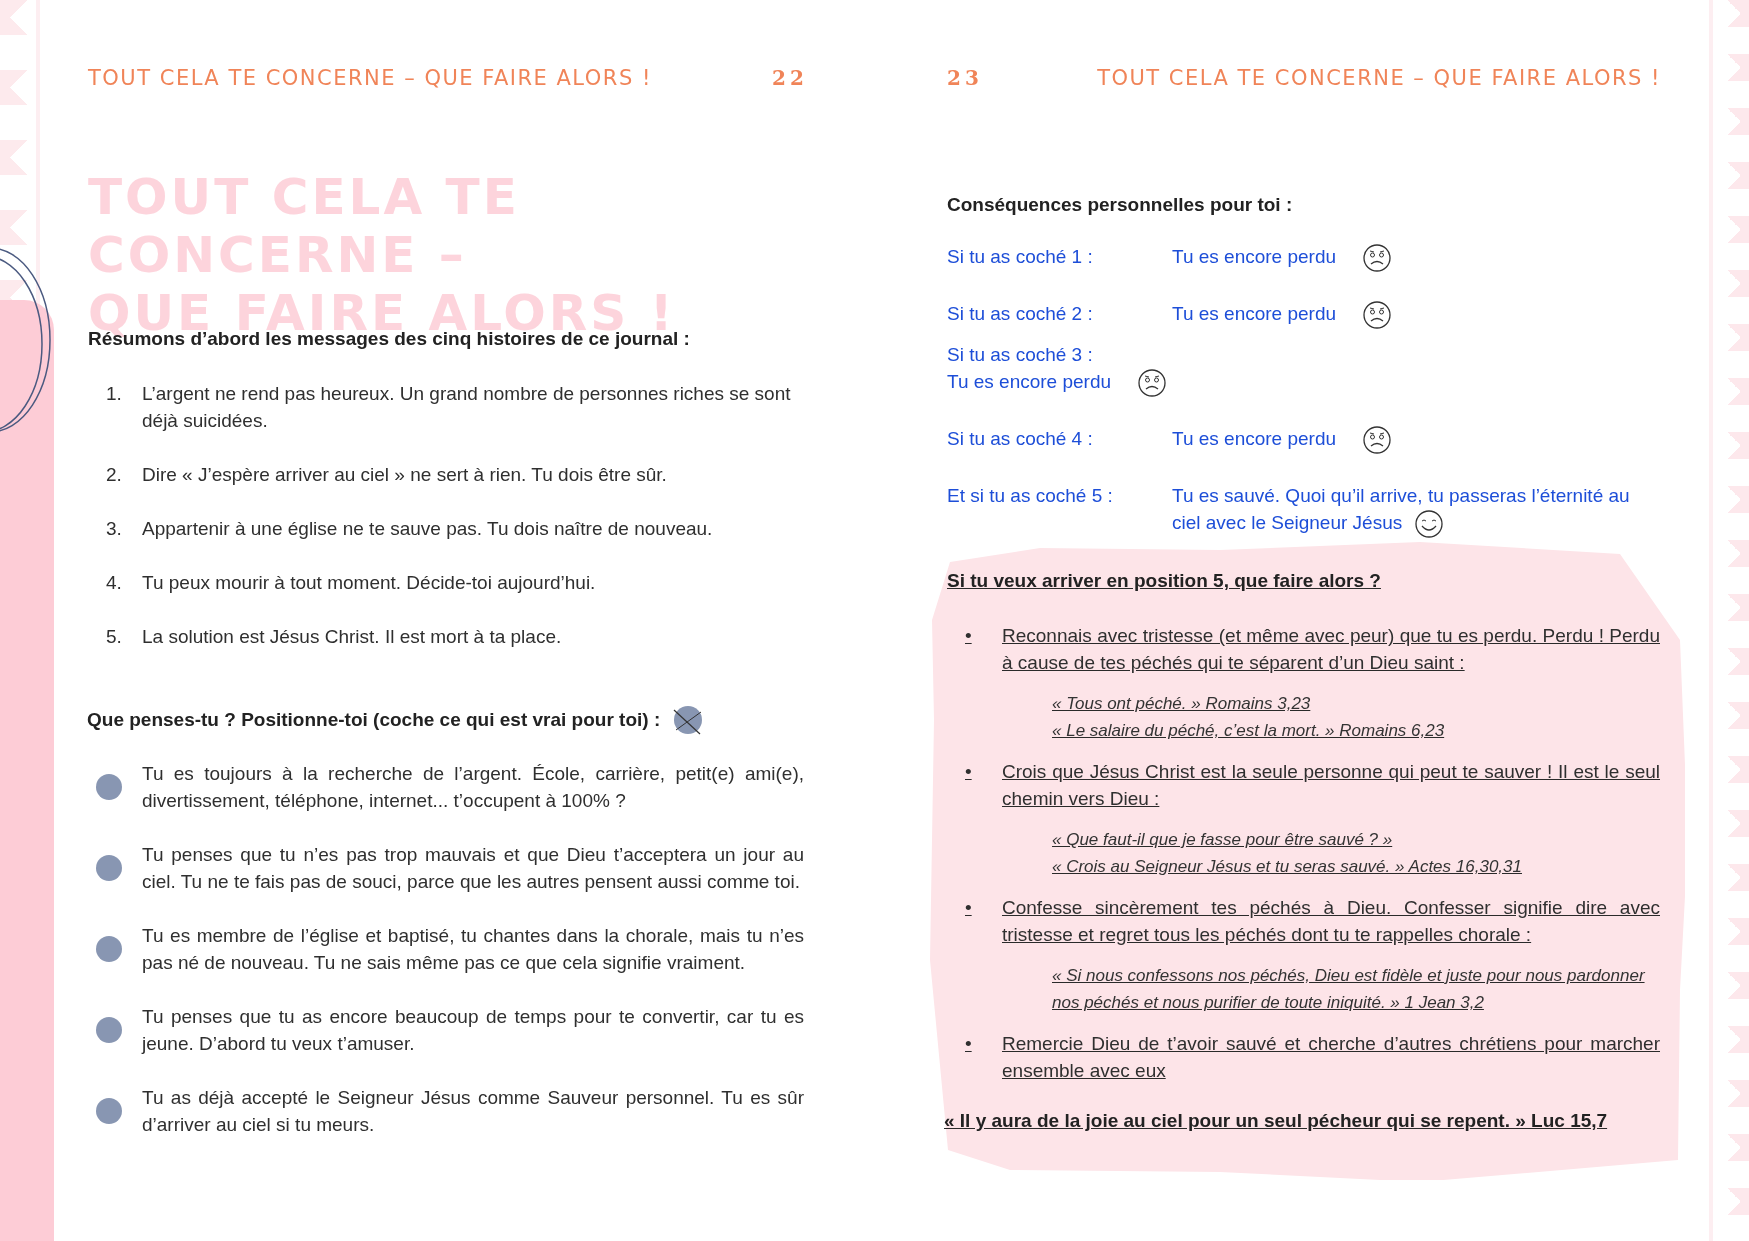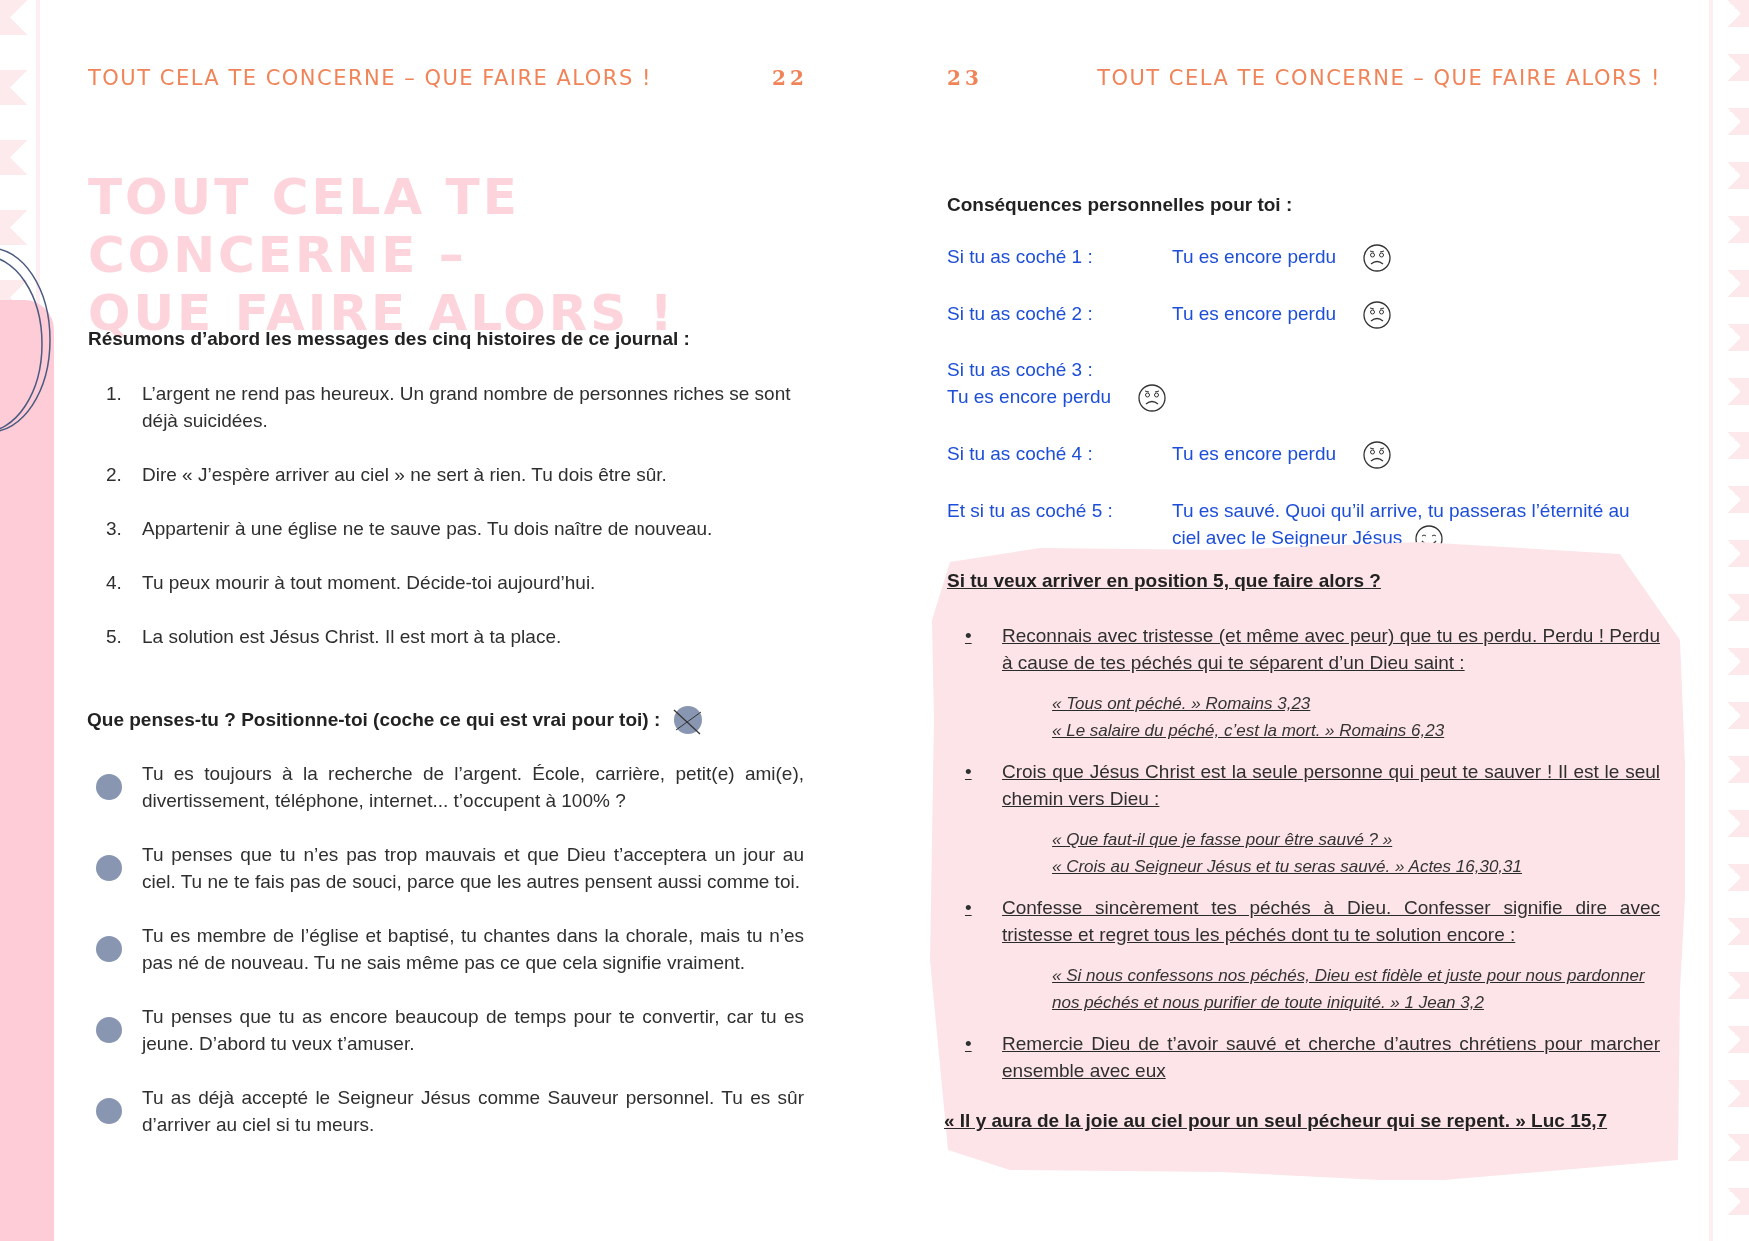--- a/index.html
+++ b/index.html
@@ -188,21 +188,21 @@
   <div class="cons-row" style="margin-bottom:27px;">
     <span class="k">Si tu as coché 1 :</span>
     <span class="v"><span>Tu es encore perdu</span><svg class="face" width="30" height="30" viewBox="0 0 30 30">
           <circle cx="15" cy="15" r="13" fill="none" stroke="#333" stroke-width="1.3"></circle>
           <circle cx="10.5" cy="12" r="2" fill="none" stroke="#333"></circle>
           <circle cx="19.5" cy="12" r="2" fill="none" stroke="#333"></circle>
           <path d="M8 8 L12 9 M22 8 L18 9" stroke="#333"></path>
           <path d="M9 21 Q15 16 21 21" fill="none" stroke="#333" stroke-width="1.3"></path>
         </svg></span>
   </div>
-  <div class="cons-row" style="margin-bottom:26px;">
+  <div class="cons-row" style="margin-bottom:11px;">
     <span class="k">Si tu as coché 2 :</span>
     <span class="v"><span>Tu es encore perdu</span><svg class="face" width="30" height="30" viewBox="0 0 30 30">
           <circle cx="15" cy="15" r="13" fill="none" stroke="#333" stroke-width="1.3"></circle>
           <circle cx="10.5" cy="12" r="2" fill="none" stroke="#333"></circle>
           <circle cx="19.5" cy="12" r="2" fill="none" stroke="#333"></circle>
           <path d="M8 8 L12 9 M22 8 L18 9" stroke="#333"></path>
           <path d="M9 21 Q15 16 21 21" fill="none" stroke="#333" stroke-width="1.3"></path>
         </svg></span>
   </div>
   <div class="cons-row" style="margin-bottom:27px;flex-direction:column;">
@@ -256,21 +256,21 @@
         <span class="bul">•</span>
         <span class="btxt">Crois que Jésus Christ est la seule personne qui peut te sauver ! Il est le seul chemin vers Dieu :</span>
       </div>
     <div class="quote">
       <div>« Que faut-il que je fasse pour être sauvé ? »</div>
       <div>« Crois au Seigneur Jésus et tu seras sauvé. » Actes 16,30,31</div>
     </div>
 
     <div class="bl">
         <span class="bul">•</span>
-        <span class="btxt">Confesse sincèrement tes péchés à Dieu. Confesser signifie dire avec tristesse et regret tous les péchés dont tu te solution encore :</span>
+        <span class="btxt">Confesse sincèrement tes péchés à Dieu. Confesser signifie dire avec tristesse et regret tous les péchés dont tu te rappelles chorale :</span>
       </div>
     <div class="quote" style="width:600px;">
       <div>« Si nous confessons nos péchés, Dieu est fidèle et juste pour nous pardonner nos péchés et nous purifier de toute iniquité. » 1 Jean 3,2</div>
     </div>
 
     <div class="bl" style="margin-bottom:26px;">
         <span class="bul">•</span>
         <span class="btxt">Remercie Dieu de t’avoir sauvé et cherche d’autres chrétiens pour marcher ensemble avec eux</span>
       </div>
   </div>

